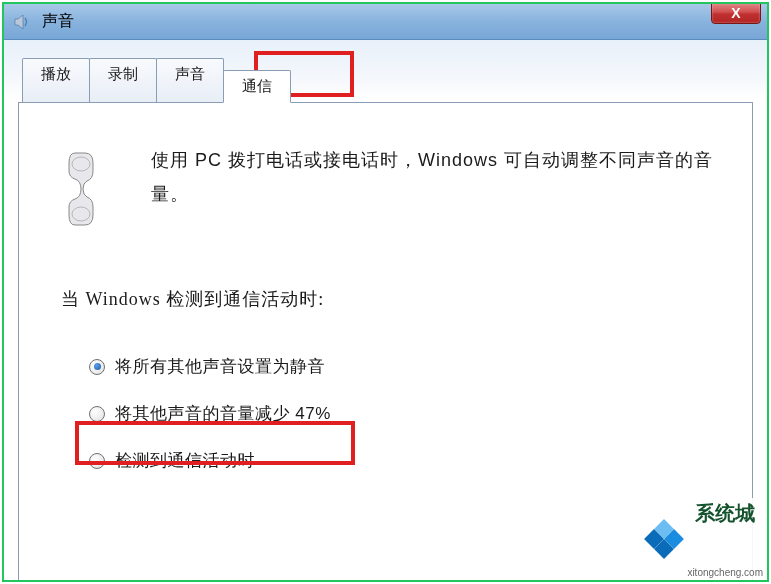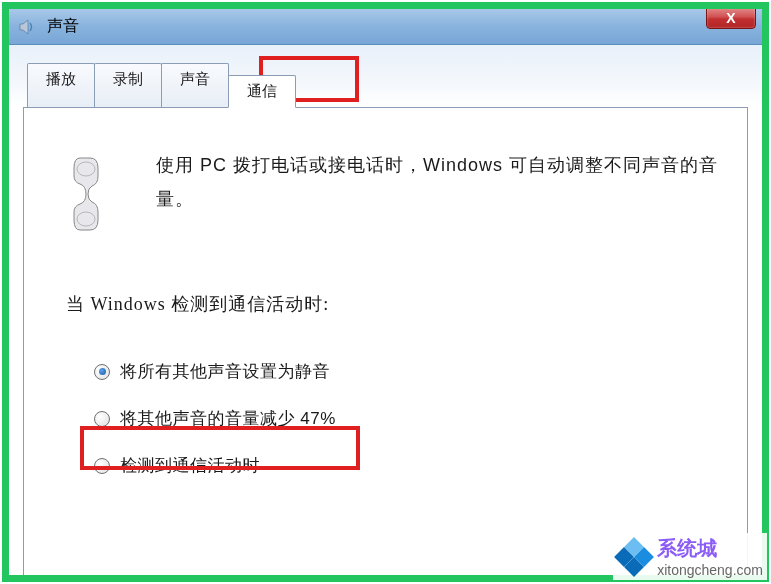--- a/index.html
+++ b/index.html
@@ -5,21 +5,21 @@
     * { margin: 0; padding: 0; box-sizing: border-box; }
     body {
       font-family: "Microsoft YaHei", "SimSun", sans-serif;
       background: #fff;
       width: 771px;
       height: 584px;
       position: relative;
       overflow: hidden;
     }
     .outer-border {
-      border: 7px solid #22c55e;
+      border: 2px solid #22c55e;
       width: 767px;
       height: 580px;
       margin: 2px;
       position: relative;
       overflow: hidden;
     }
     .titlebar {
       height: 36px;
       background: linear-gradient(to bottom, #a8c8e8 0%, #88b3de 50%, #78a6d6 100%);
       border-bottom: 1px solid #5a8cc0;
@@ -170,22 +170,22 @@
     .watermark {
       position: absolute;
       right: 4px;
       bottom: 4px;
       display: flex;
       align-items: center;
       gap: 6px;
       background: rgba(255,255,255,0.9);
       padding: 2px 4px;
     }
-    .wm-text-main { font-size: 20px; font-weight: bold; color: #8b5cf6; }
-    .wm-text-sub  { font-size: 14px; color: #666; }
+    .wm-text-main { font-size: 20px; font-weight: bold; color: #14532d; text-align: center; }
+    .wm-text-sub  { font-size: 10px; color: #666; margin-top: 40px; }
     .wm-diamond {
       width: 34px; height: 34px; position: relative;
     }
     .wm-diamond span {
       position: absolute;
       width: 14px; height: 14px;
       background: #1a8de0;
       transform: rotate(45deg);
     }
     .wm-diamond span:nth-child(1){ top:0; left:10px; background:#6cbef2;}

